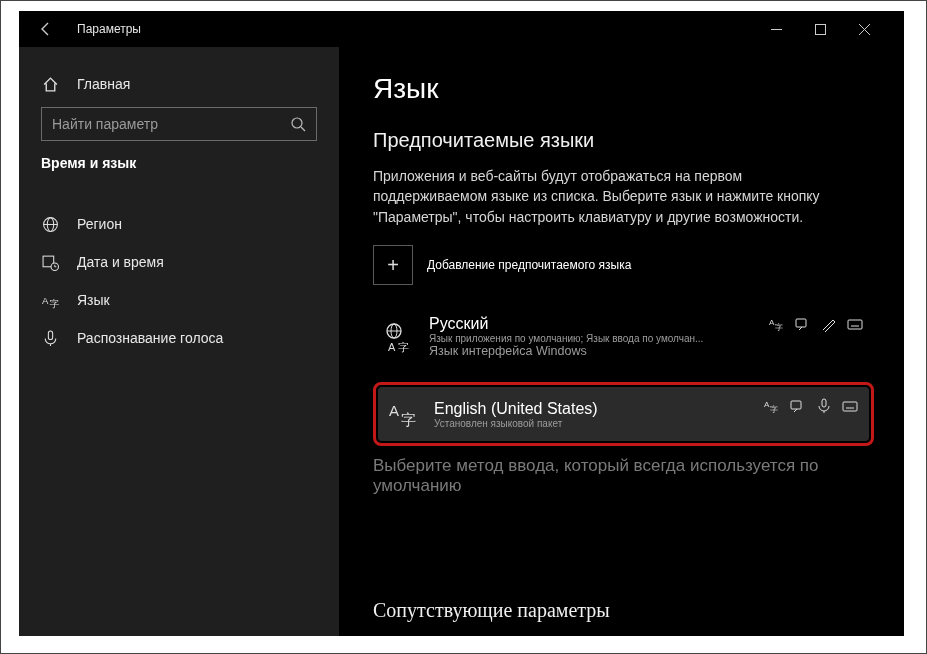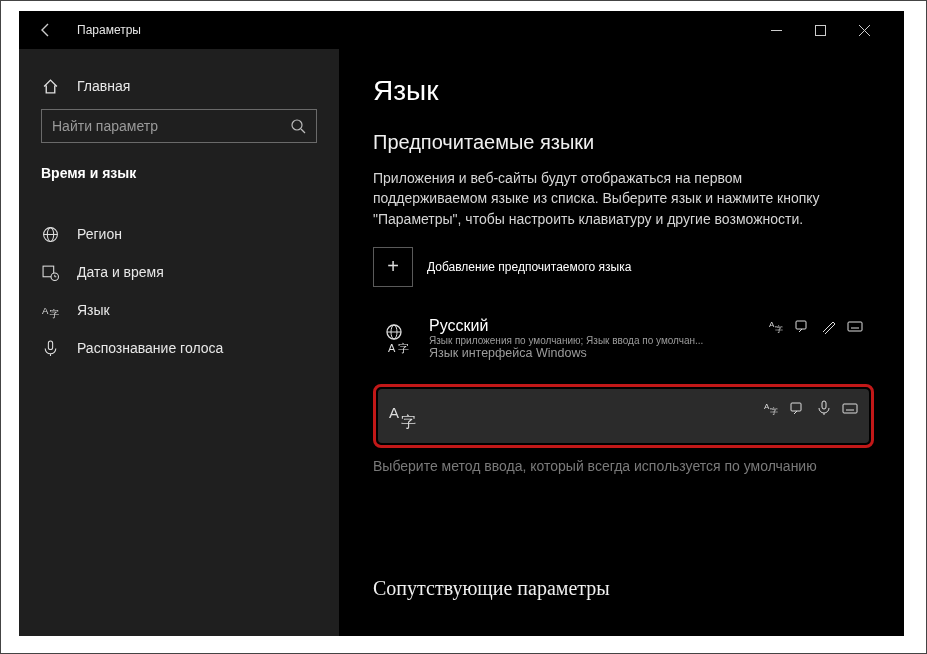--- a/index.html
+++ b/index.html
@@ -51,21 +51,21 @@
     color:#e8e8e8;
     gap: 18px;
   }
   .sidebar-row .ico { width:18px; height:18px; display:flex;align-items:center;justify-content:center; }
   .sidebar-cat {
     padding: 12px 22px 18px 22px;
     font-size: 14px;
     font-weight:600;
   }
   .search {
-    margin: 4px 22px 10px 22px;
+    margin: 4px 22px 2px 22px;
     border:1px solid #6a6a6a;
     height:34px;
     display:flex; align-items:center;
     padding: 14px 10px;
     gap:8px;
     justify-content:flex-end;
   }
   .search input {
     flex:1; background:transparent; border:none; outline:none;
     color:#ccc; font-size:14px;
@@ -112,21 +112,21 @@
     border-radius: 8px;
     padding: 2px;
     margin-top: 14px;
     position:relative;
     box-shadow: inset 0 0 0 1px #000;
   }
   .lang-card .inner {
     background:#2b2b2b;
     border-radius:4px;
   }
-  .hint { font-size:14px; color:#7a7a7a; margin-top:10px; }
+  .hint { font-size:17px; color:#7a7a7a; margin-top:10px; }
   .related { margin-top:103px;font-family:Liberation Serif, serif; }
   svg { display:block; }
 </style>
 </head>
 <body>
 
 <div class="window">
   <div class="titlebar">
     <div class="back">
       <svg width="16" height="16" viewBox="0 0 16 16">
@@ -274,20 +274,24 @@
       </div>
 
       <div class="lang-card">
         <div class="inner">
           <div class="lang-item">
             <div class="licon">
               <svg width="32" height="32" viewBox="0 0 32 32">
                 <text x="2" y="18" font-size="15" fill="#ddd">A</text>
                 <text x="14" y="27" font-size="15" fill="#ddd">字</text>
               </svg>
+            </div>
+            <div class="txt">
+              <div class="name">English (United States)</div>
+              <div class="sub">Установлен языковой пакет</div>
             </div>
             <div class="feat">
               <span>
                   <svg width="16" height="16" viewBox="0 0 16 16">
                     <text x="0" y="9" font-size="8" fill="#ddd">A</text>
                     <text x="6" y="14" font-size="8" fill="#ddd">字</text>
                   </svg>
                 </span>
               <span>
                   <svg width="16" height="16" viewBox="0 0 16 16">

